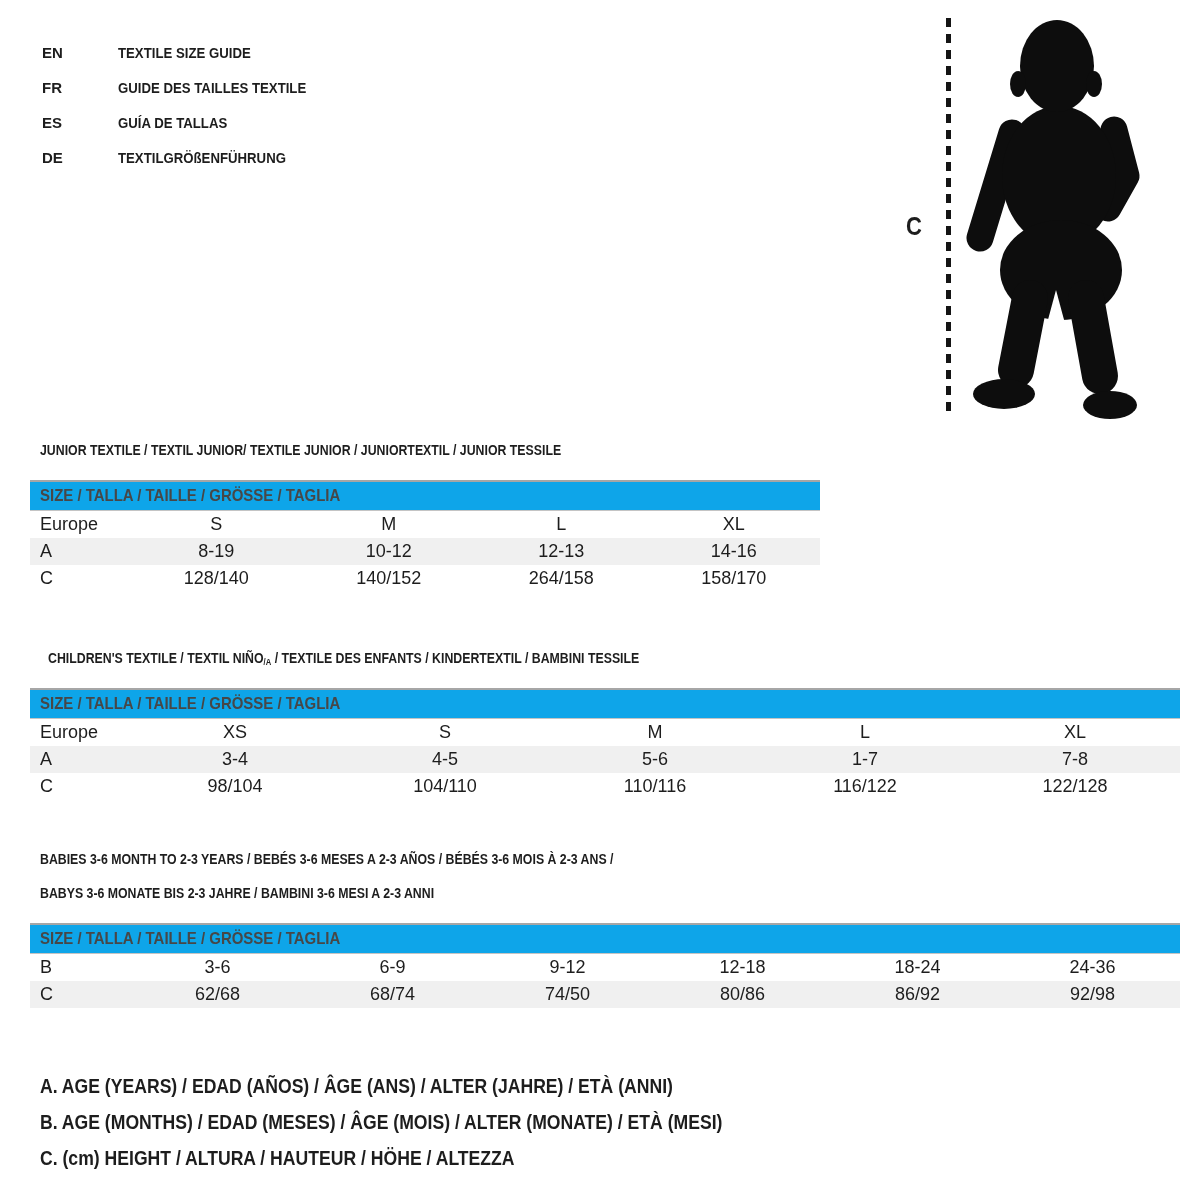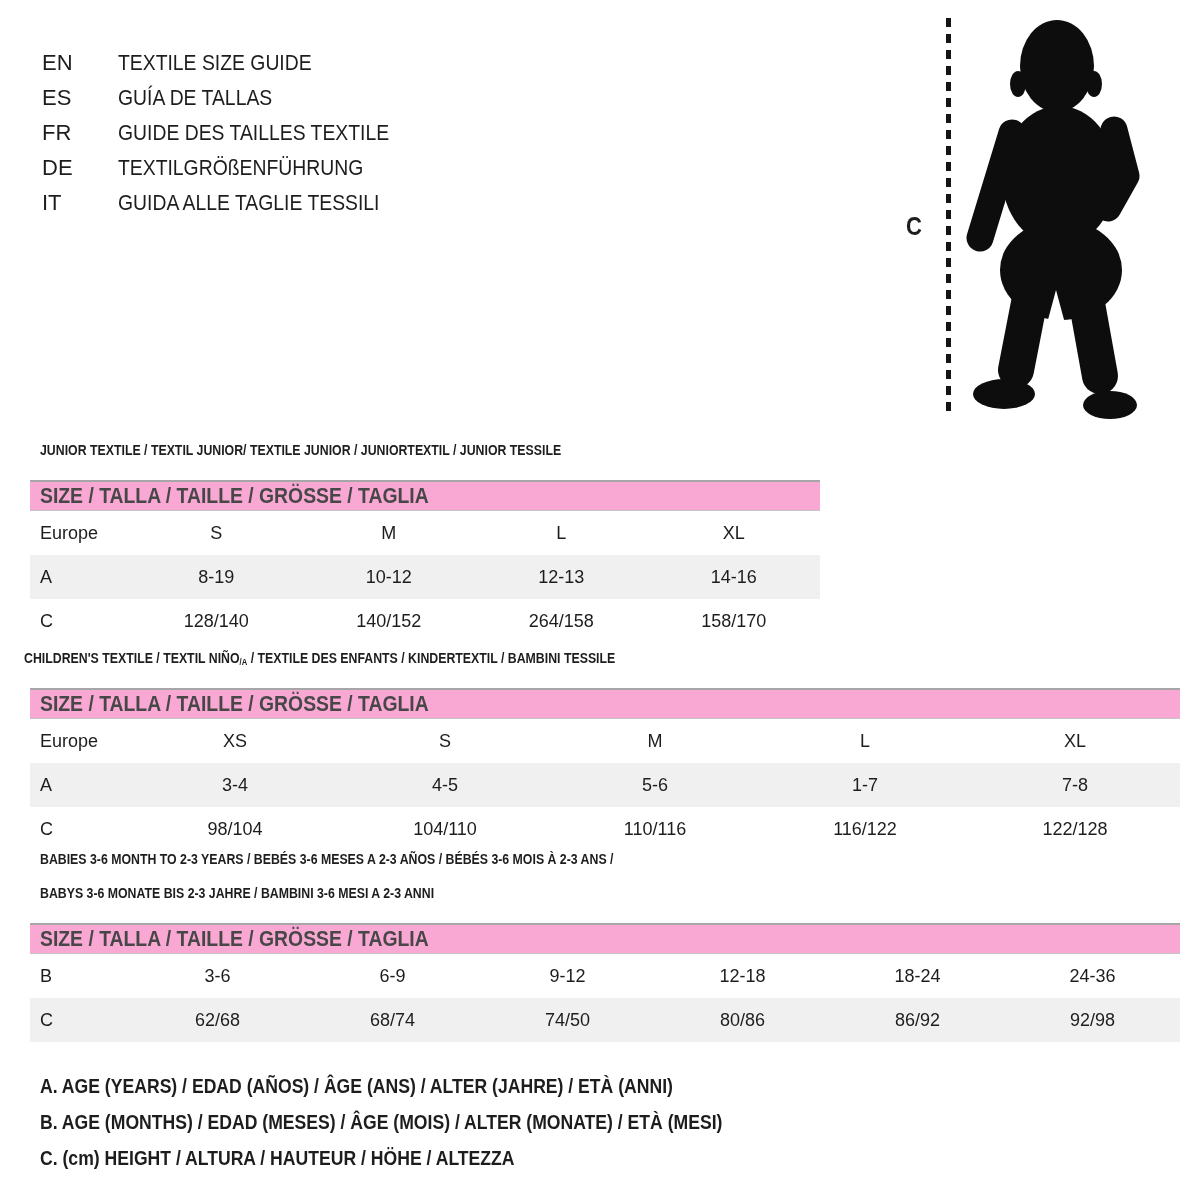--- a/index.html
+++ b/index.html
@@ -6,78 +6,74 @@
   body{
     width:1200px;height:1200px;background:#ffffff;
     font-family:"Liberation Sans","DejaVu Sans",sans-serif;
     color:#1d1d1d;position:relative;overflow:hidden;
   }
   .abs{position:absolute;}
   
   .cond{display:inline-block;transform:scaleX(0.88);transform-origin:0 50%;white-space:nowrap;}
 
   
-  .lang-list{left:42px;top:45px;font-size:22px;font-weight:normal;line-height:35px;}
+  .lang-list{left:42px;top:35px;font-size:15px;font-weight:bold;line-height:35px;}
   .lang-row{display:flex;}
   .lang-code{width:76px;flex:0 0 76px;}
 
   
   .measure-line{
     left:946px;top:18px;width:5px;height:397px;
     background:repeating-linear-gradient(to bottom,#141414 0px,#141414 9px,transparent 9px,transparent 16px);
   }
   .measure-label{left:906px;top:212px;font-size:25px;font-weight:bold;}
 
   
   .section-title{font-size:14px;font-weight:bold;line-height:24px;}
   .babies-title{line-height:34px;}
   .section-title sub{font-size:0.62em;vertical-align:baseline;position:relative;bottom:-2px;}
 
   
   table.size-table{
     position:absolute;border-collapse:collapse;table-layout:fixed;
     font-size:18px;color:#1d1d1d;
   }
-  table.size-table td{height:44px;text-align:center;padding:0;vertical-align:middle;}
+  table.size-table td{height:27px;text-align:center;padding:0;vertical-align:middle;}
   table.size-table td.lbl{text-align:left;padding-left:10px;}
   tr.bar-row td{
-    background:#f9a8d4;border-top:2px solid #a6a6a6;border-bottom:1px solid #c4c4c4;
+    background:#0ea5e9;border-top:2px solid #a6a6a6;border-bottom:1px solid #c4c4c4;
     height:28px;text-align:left;padding-left:10px;
-    font-size:22px;font-weight:bold;color:#474747;
+    font-size:17px;font-weight:bold;color:#474747;
   }
   tr.stripe td{background:#f0f0f0;}
 
   
   .legend{left:40px;top:1068px;font-size:20px;font-weight:bold;line-height:36px;text-decoration:underline;}
 
   .silhouette-svg{left:958px;top:18px;}
 </style>
 </head>
 <body>
 
 <div class="abs lang-list">
   <div class="lang-row">
     <span class="lang-code">EN</span>
     <span class="cond">TEXTILE SIZE GUIDE</span>
   </div>
   <div class="lang-row">
+    <span class="lang-code">FR</span>
+    <span class="cond">GUIDE DES TAILLES TEXTILE</span>
+  </div>
+  <div class="lang-row">
     <span class="lang-code">ES</span>
     <span class="cond">GUÍA DE TALLAS</span>
   </div>
   <div class="lang-row">
-    <span class="lang-code">FR</span>
-    <span class="cond">GUIDE DES TAILLES TEXTILE</span>
-  </div>
-  <div class="lang-row">
     <span class="lang-code">DE</span>
     <span class="cond">TEXTILGRÖßENFÜHRUNG</span>
-  </div>
-  <div class="lang-row">
-    <span class="lang-code">IT</span>
-    <span class="cond">GUIDA ALLE TAGLIE TESSILI</span>
   </div>
 </div>
 
 <div class="abs measure-line"></div>
 <div class="abs measure-label"><span class="cond">C</span></div>
 <svg class="abs silhouette-svg" width="190" height="402" viewBox="0 0 190 402" xmlns="http://www.w3.org/2000/svg">
   <g fill="#0d0d0d" stroke="none">
     <line x1="54" y1="115" x2="22" y2="220" stroke="#0d0d0d" stroke-width="27" stroke-linecap="round"></line>
     <polyline points="156,112 168,158 150,190" fill="none" stroke="#0d0d0d" stroke-width="27" stroke-linecap="round" stroke-linejoin="round"></polyline>
     <ellipse cx="101" cy="158" rx="57" ry="70"></ellipse>
@@ -125,21 +121,21 @@
   <tr>
     <td class="lbl">C</td>
     <td>128/140</td>
     <td>140/152</td>
     <td>264/158</td>
     <td>158/170</td>
   </tr>
 </tbody>
   </table>
 
-<div class="abs section-title" style="left:24px;top:646px;">
+<div class="abs section-title" style="left:48px;top:646px;">
   <span class="cond"><span>CHILDREN'S TEXTILE / TEXTIL NIÑO</span><sub>/A</sub><span> / TEXTILE DES ENFANTS / KINDERTEXTIL / BAMBINI TESSILE</span></span>
 </div>
 <table class="size-table" style="left:30px;top:688px;width:1150px;">
   <colgroup>
       <col style="width:100px">
       <col>
       <col>
       <col>
       <col>
       <col>

